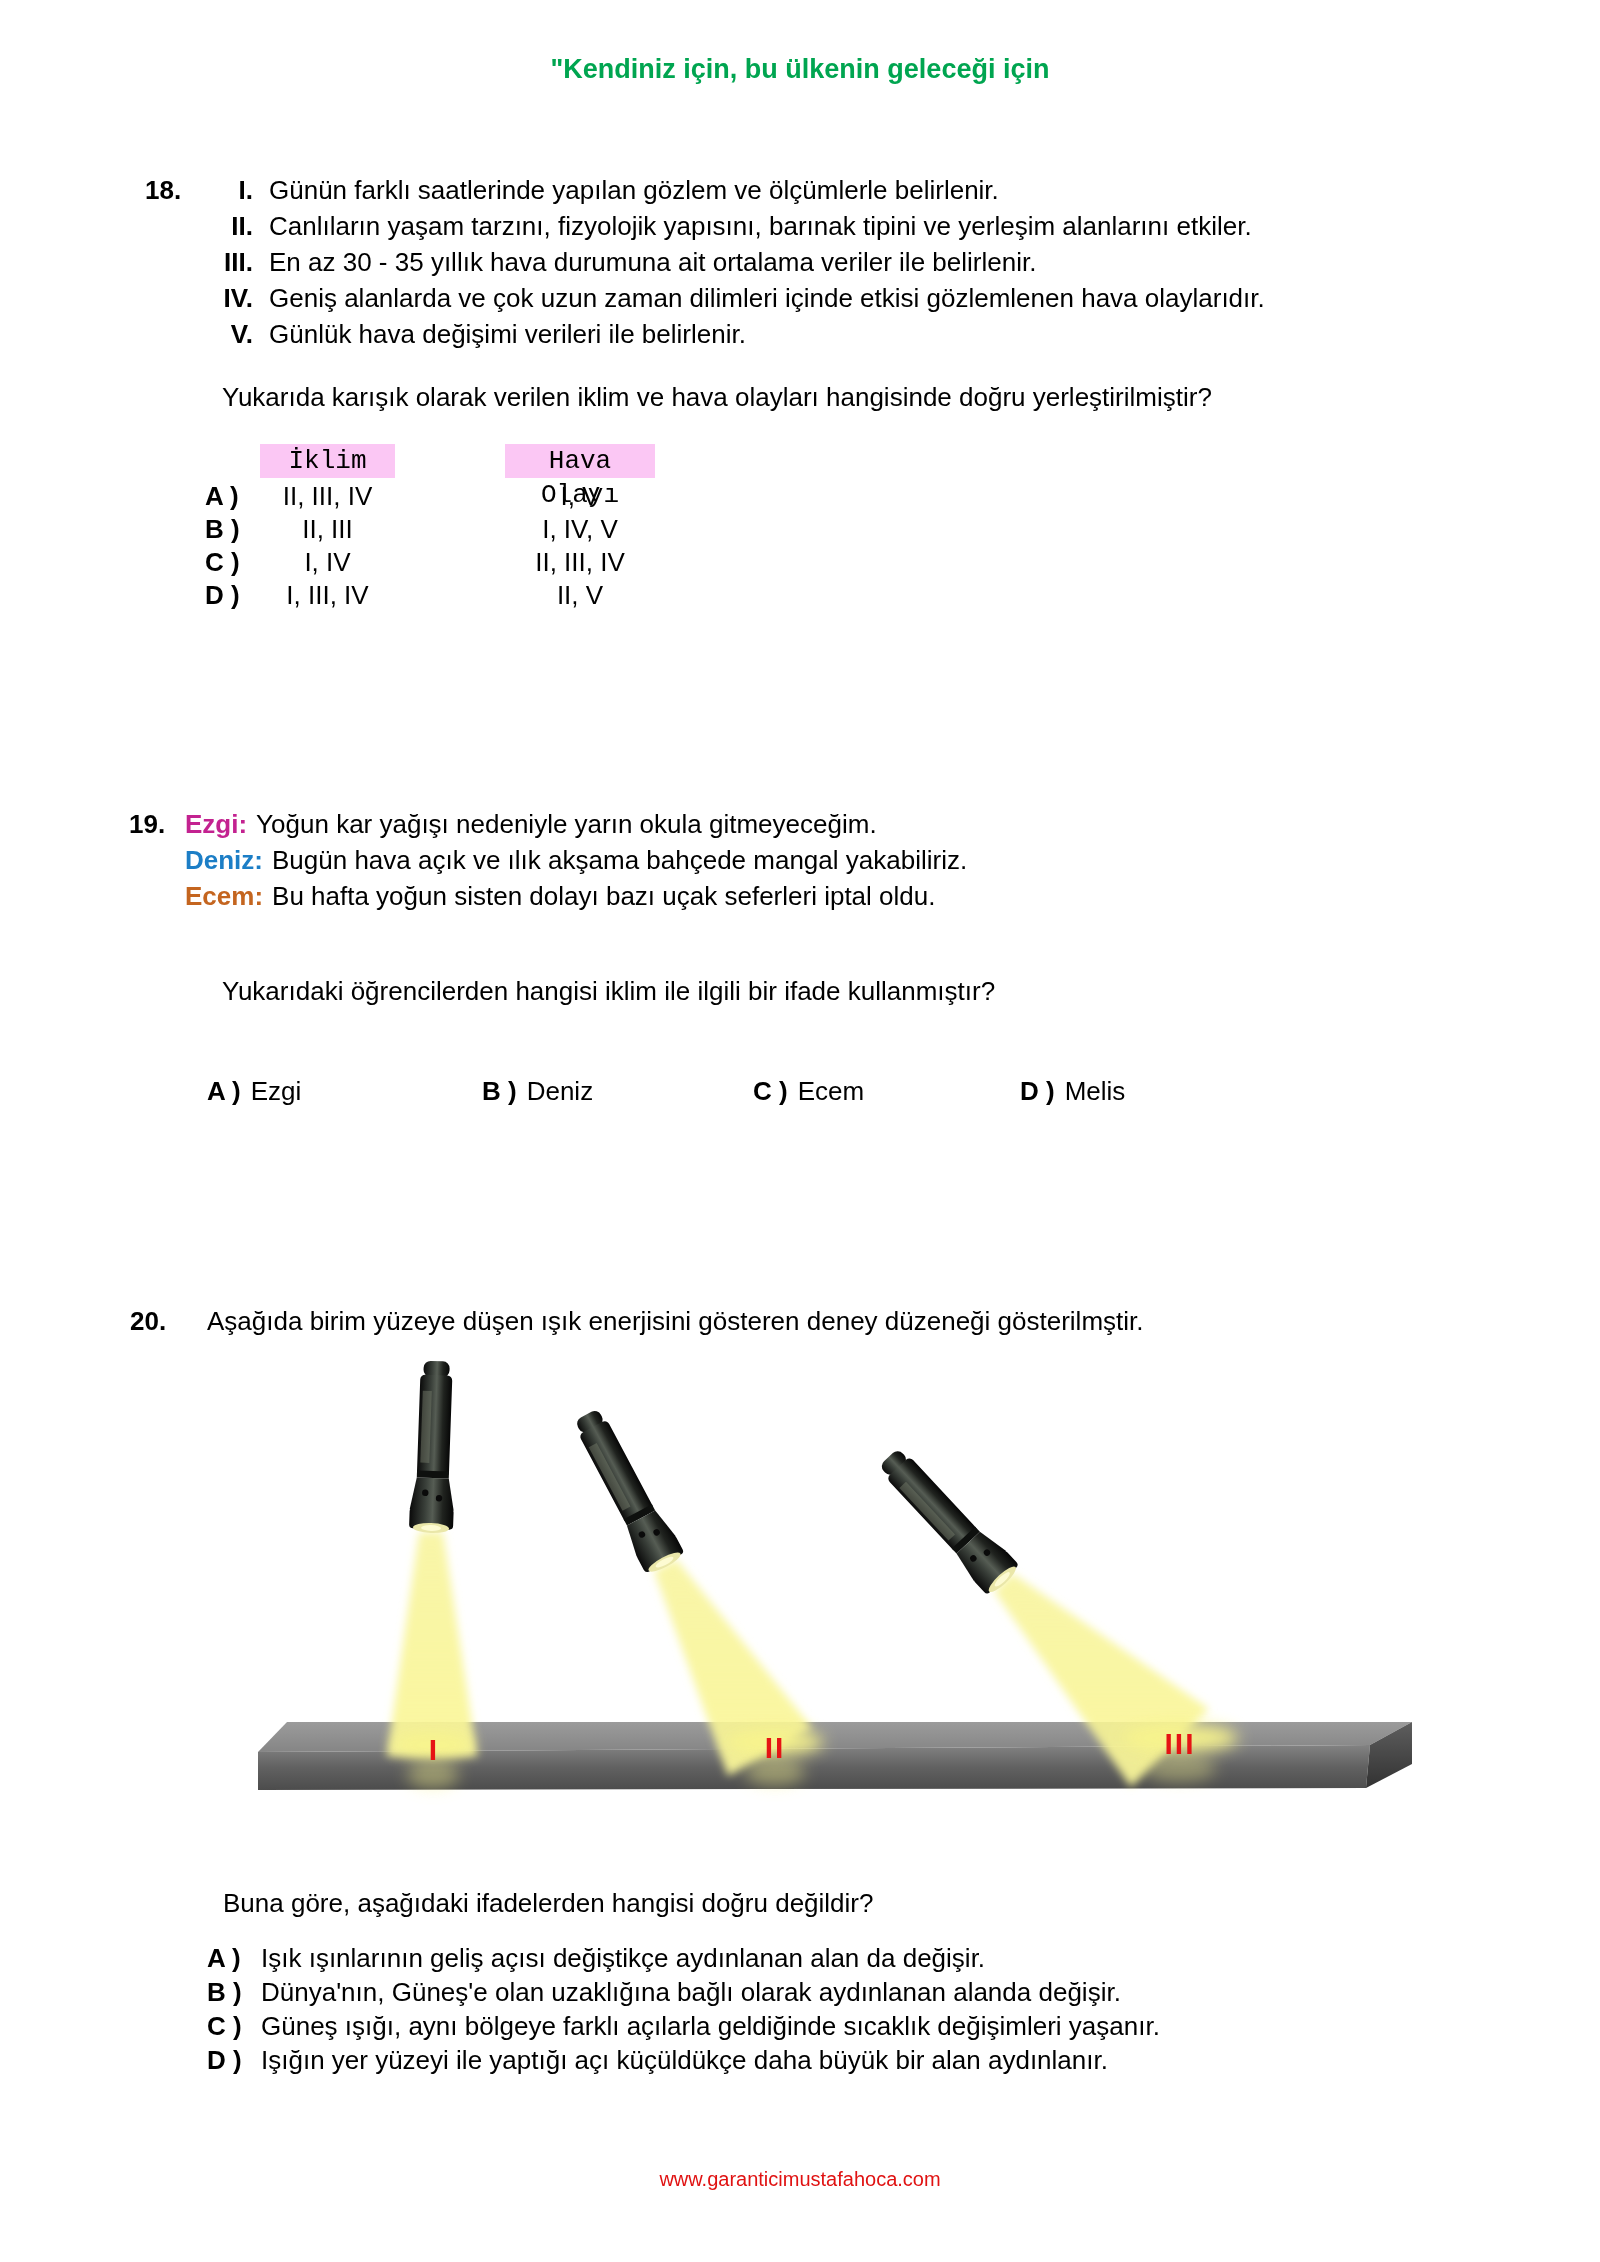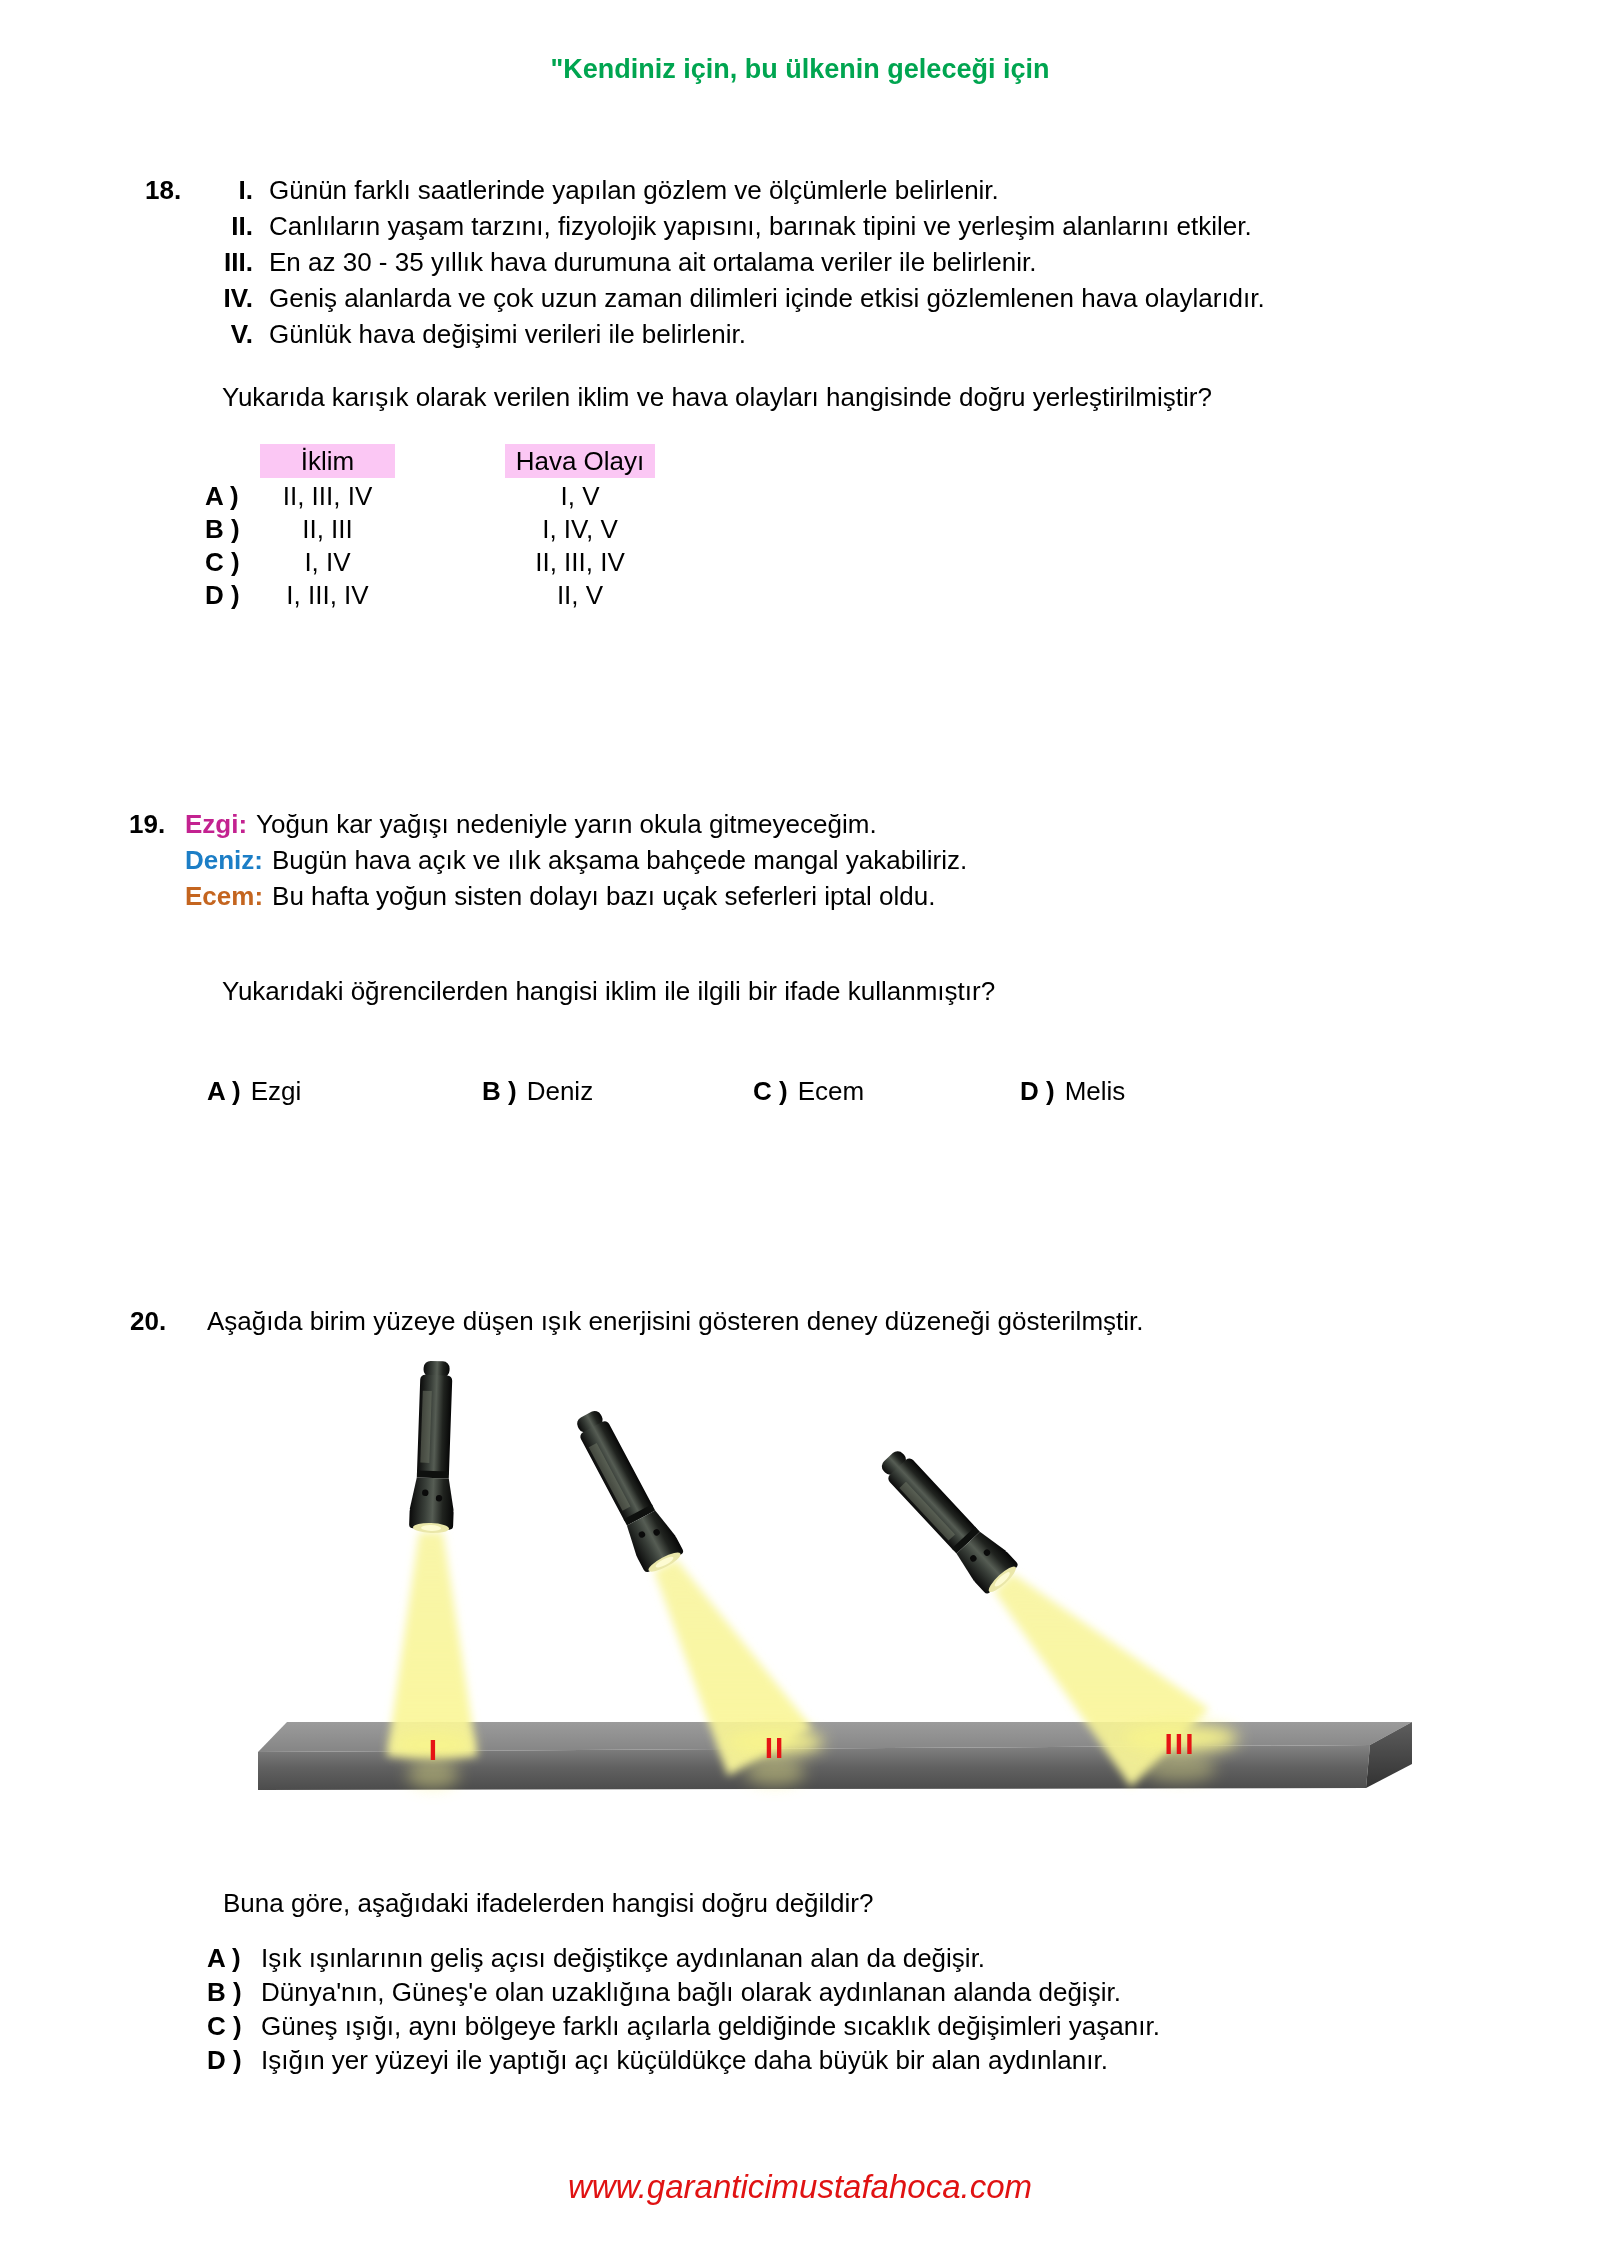--- a/index.html
+++ b/index.html
@@ -13,21 +13,21 @@
   .header{position:absolute;top:50px;left:0;width:1600px;text-align:center;
     color:#00A550;font-weight:bold;font-size:27px;line-height:38px;}
   
   .q18-items{position:absolute;left:145px;top:172px;width:1310px;}
   .item-row{display:grid;grid-template-columns:58px 50px 1fr;line-height:36px;}
   .qnum{font-weight:bold;}
   .roman{text-align:right;font-weight:bold;}
   .itxt{padding-left:16px;}
   .q18-question{position:absolute;left:222px;top:382px;width:1250px;}
   .q18-table{position:absolute;left:205px;top:442px;}
-  .t-head{display:grid;grid-template-columns:40px 165px 340px;height:38px;align-items:center;}
+  .t-head{display:grid;grid-template-columns:40px 165px 340px;height:38px;align-items:center;font-family:Liberation Mono, monospace;}
   .hl{background:#FBC7F4;text-align:center;height:34px;line-height:34px;margin:0 auto;}
   .hl1{width:135px;}
   .hl2{width:150px;}
   .t-row{display:grid;grid-template-columns:40px 165px 340px;height:33px;align-items:center;}
   .t-label{font-weight:bold;}
   .t-val{text-align:center;}
   
   .q19-block{position:absolute;left:129px;top:806px;width:1310px;}
   .st-row{display:grid;grid-template-columns:56px 1fr;line-height:36px;}
   .st-row b{margin-right:9px;}
@@ -42,21 +42,21 @@
   .o-a{left:207px;} .o-b{left:482px;} .o-c{left:753px;} .o-d{left:1020px;}
   
   .q20-head{position:absolute;left:130px;top:1306px;width:1320px;display:grid;grid-template-columns:77px 1fr;}
   .figure{position:absolute;left:0;top:1355px;width:1600px;height:460px;}
   .q20-statement{position:absolute;left:223px;top:1820px;width:1280px;}
   .q20-question{position:absolute;left:223px;top:1888px;width:1280px;}
   .q20-options{position:absolute;left:207px;top:1941px;width:1320px;}
   .q20-row{display:grid;grid-template-columns:54px 1fr;line-height:34px;}
   
   .footer{position:absolute;left:0;top:2168px;width:1600px;text-align:center;
-    color:#E01212;font-size:33px;font-style:italic;}
+    color:#E01212;font-size:20px;}
 </style>
 </head>
 <body>
 
 <div class="page">
 
   <div class="header">
     <div>"Kendiniz için, bu ülkenin geleceği için</div>
   </div>
 

